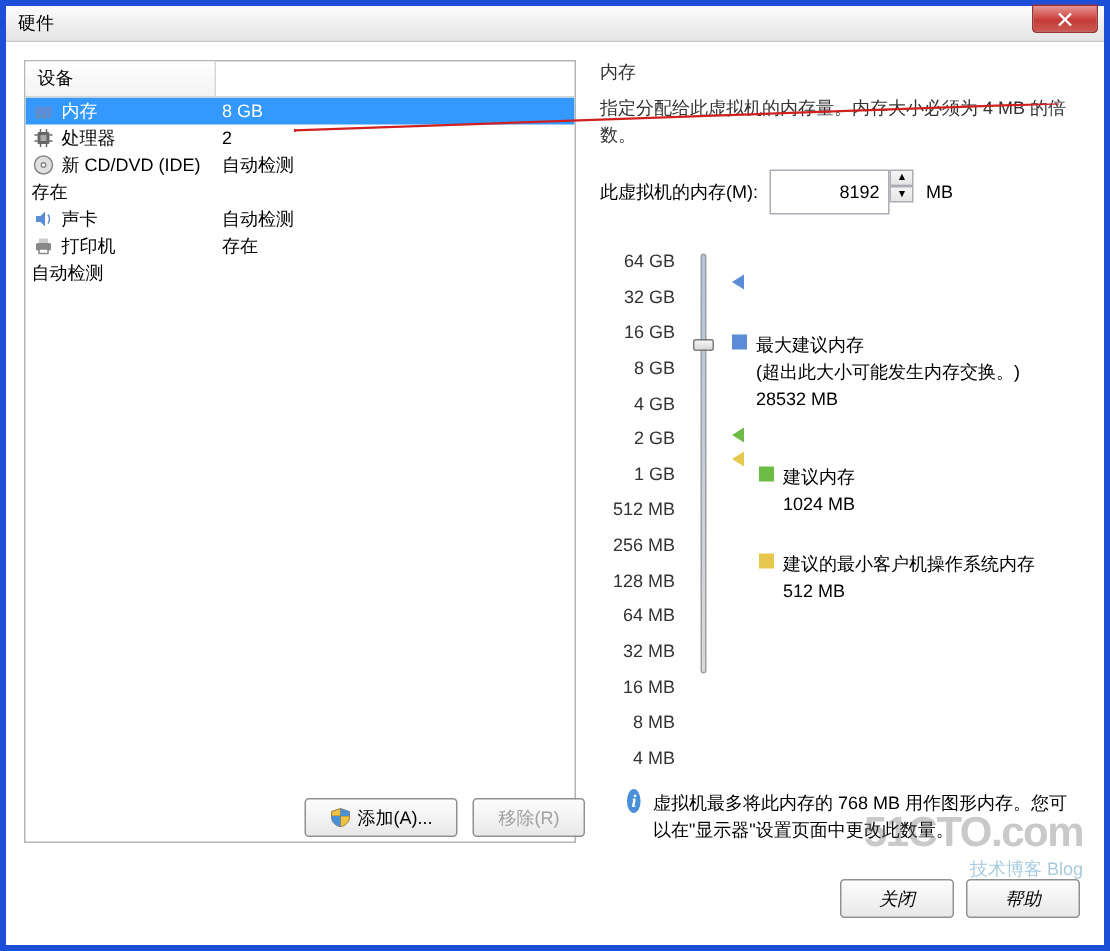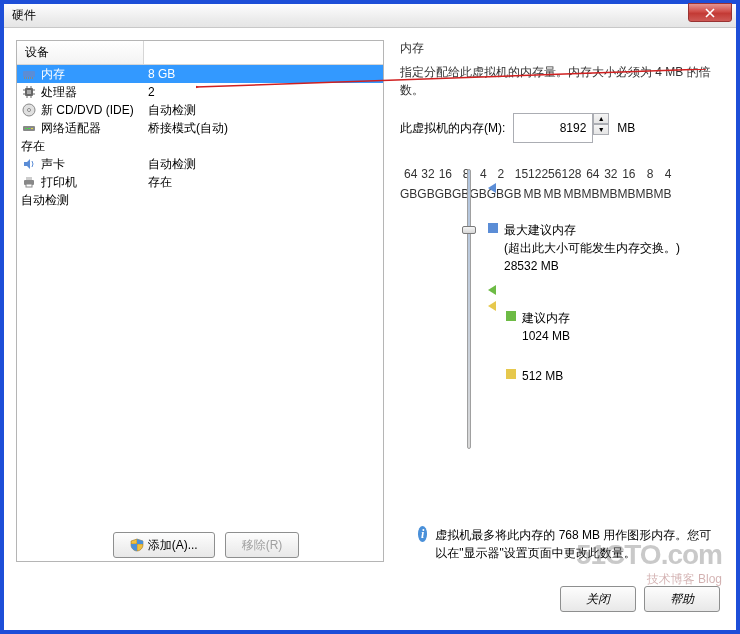--- a/index.html
+++ b/index.html
@@ -21,48 +21,48 @@
   .summary-cell { flex: 1; padding-left: 4px; }
   .dev-icon { width: 16px; height: 16px; display: inline-flex; align-items: center; justify-content: center; }
   .right-panel { flex: 1; padding: 0 6px 0 16px; display: flex; flex-direction: column; }
   .section-title { font-size: 12px; color: #333; margin-bottom: 6px; }
   .desc { color: #333; line-height: 1.5; margin-bottom: 14px; }
   .memory-input-row { display: flex; align-items: center; gap: 8px; margin-bottom: 18px; }
   .memory-input { width: 80px; height: 24px; border: 1px solid #abadb3; padding: 14px 6px; text-align: right; }
   .spinner { width: 16px; display: flex; flex-direction: column; }
   .spin-btn { height: 11px; border: 1px solid #abadb3; background: linear-gradient(#f5f5f5,#e5e5e5); font-size: 7px; line-height: 1; display:flex; align-items:center; justify-content:center; }
   .slider-area { display: flex; gap: 8px; flex: 1; }
-  .slider-labels { width: 50px; display: flex; justify-content: space-between; text-align: right; color: #333; padding-top: 3px; padding-bottom: 3px; }
+  .slider-labels { width: 50px; display: flex; flex-direction: column; justify-content: space-between; text-align: right; color: #333; padding-top: 3px; padding-bottom: 3px; }
   .slider-labels div { height: 20px; line-height: 20px; }
   .slider-track { width: 22px; position: relative; display:flex; justify-content:center; padding-top:8px; padding-bottom:8px;}
   .track-line { width: 4px; height: 280px; background: linear-gradient(180deg,#b0c4de,#d9d9d9); border-radius: 2px; position: relative; border:1px solid #a0a0a0; }
   .slider-thumb { position: absolute; left: -6px; width: 14px; height: 8px; background: linear-gradient(#f6f6f6,#d7d7d7); border:1px solid #7a7a7a; border-radius:2px; }
   .markers { position: relative; flex:1; }
   .marker { position: absolute; display: flex; align-items: flex-start; gap: 6px; }
   .tri { width:0; height:0; border-top:5px solid transparent; border-bottom:5px solid transparent; }
   .tri-blue { border-right: 8px solid #5b8dd6; }
   .tri-green { border-right: 8px solid #6dbb45; }
   .tri-yellow { border-right: 8px solid #e6c84d; }
   .sq { width:10px; height:10px; margin-top:2px; }
   .sq-blue { background:#5b8dd6; }
   .sq-green { background:#6dbb45; }
   .sq-yellow { background:#e6c84d; }
   .marker-text div { line-height: 1.5; }
   .info-bar { display:flex; gap:8px; padding: 8px 6px 0 18px; align-items:flex-start; }
   .info-icon { width:16px; height:16px; border-radius:50%; background:#4a90d9; color:#fff; display:flex; align-items:center; justify-content:center; font-weight:bold; font-style:italic; font-family:Georgia,serif; }
-  .btn-row { display:flex; justify-content:center; gap:10px; padding: 10px 0 16px 0; }
+  .btn-row { display:flex; justify-content:flex-end; gap:10px; padding: 10px 0 16px 0; }
   .btn { height: 26px; padding: 0 16px; border: 1px solid #8e8f8f; background: linear-gradient(180deg,#fdfdfd,#e8e8e8); border-radius:3px; display:inline-flex; align-items:center; gap:4px; cursor:pointer; }
   .btn.disabled { color:#a0a0a0; }
   .footer { display:flex; justify-content:flex-end; gap:8px; padding: 10px 16px; position: absolute; bottom: 8px; right: 0; }
   .btn-wide { width: 76px; justify-content:center;font-style:italic; }
   .shield { width:14px; height:14px; }
   .arrow-line { position:absolute; top:65px; left:192px; width:520px; height:40px; pointer-events:none; z-index:5;}
   .watermark { position:absolute; right:14px; bottom:42px; opacity:0.35; font-family: Arial; }
   .watermark .w1 { font-size:28px; font-weight:bold; color:#666; letter-spacing:-1px;}
-  .watermark .w2 { font-size:12px; color:#7f1d1d; text-align:right; }
+  .watermark .w2 { font-size:12px; color:#0369a1; text-align:right; }
 </style>
 </head>
 <body>
 
 <div class="window">
   <div class="titlebar">
     <span>硬件</span>
     <div class="close-btn">
       <svg viewBox="0 0 10 10">
           <path d="M1 1 L9 9 M9 1 L1 9" stroke="#fff" stroke-width="1.6"></path>
@@ -125,34 +125,20 @@
             <div class="device-cell">
               <span class="dev-icon">
                 <svg width="16" height="16" viewBox="0 0 16 16">
                   <circle cx="8" cy="8" r="6" fill="#e0e0e0" stroke="#888"></circle>
                   <circle cx="8" cy="8" r="1.5" fill="#fff" stroke="#888"></circle>
                 </svg>
               </span>
               <span>新 CD/DVD (IDE)</span>
             </div>
             <div class="summary-cell">自动检测</div>
-          </div>
-          <div class="device-row">
-            <div class="device-cell">
-              <span class="dev-icon">
-                <svg width="16" height="16" viewBox="0 0 16 16">
-                  <rect x="2" y="6" width="12" height="5" fill="#888" rx="1"></rect>
-                  <rect x="4" y="8" width="2" height="1" fill="#4d4"></rect>
-                  <rect x="7" y="8" width="2" height="1" fill="#4d4"></rect>
-                  <rect x="10" y="8" width="2" height="1" fill="#dd4"></rect>
-                </svg>
-              </span>
-              <span>网络适配器</span>
-            </div>
-            <div class="summary-cell">桥接模式(自动)</div>
           </div>
           <div class="device-row">
             <div class="summary-cell">存在</div>
           </div>
           <div class="device-row">
             <div class="device-cell">
               <span class="dev-icon">
                 <svg width="16" height="16" viewBox="0 0 16 16">
                   <path d="M3 6 L6 6 L9 3 L9 13 L6 10 L3 10 Z" fill="#5b8dd6"></path>
                   <path d="M11 5 Q13 8 11 11" stroke="#5b8dd6" fill="none"></path>
@@ -240,20 +226,21 @@
           <div class="marker" style="top:148px;left:18px;justify-content:space-between;">
             <div class="sq sq-green"></div>
             <div class="marker-text">
               <div>建议内存</div>
               <div>1024 MB</div>
             </div>
           </div>
           <div class="marker" style="top:206px;left:18px;">
             <div class="sq sq-yellow"></div>
             <div class="marker-text">
+              <div>建议的最小客户机操作系统内存</div>
               <div>512 MB</div>
             </div>
           </div>
         </div>
       </div>
 
       <div class="info-bar">
         <div class="info-icon">i</div>
         <div style="line-height:1.5;">虚拟机最多将此内存的 768 MB 用作图形内存。您可以在"显示器"设置页面中更改此数量。</div>
       </div>

